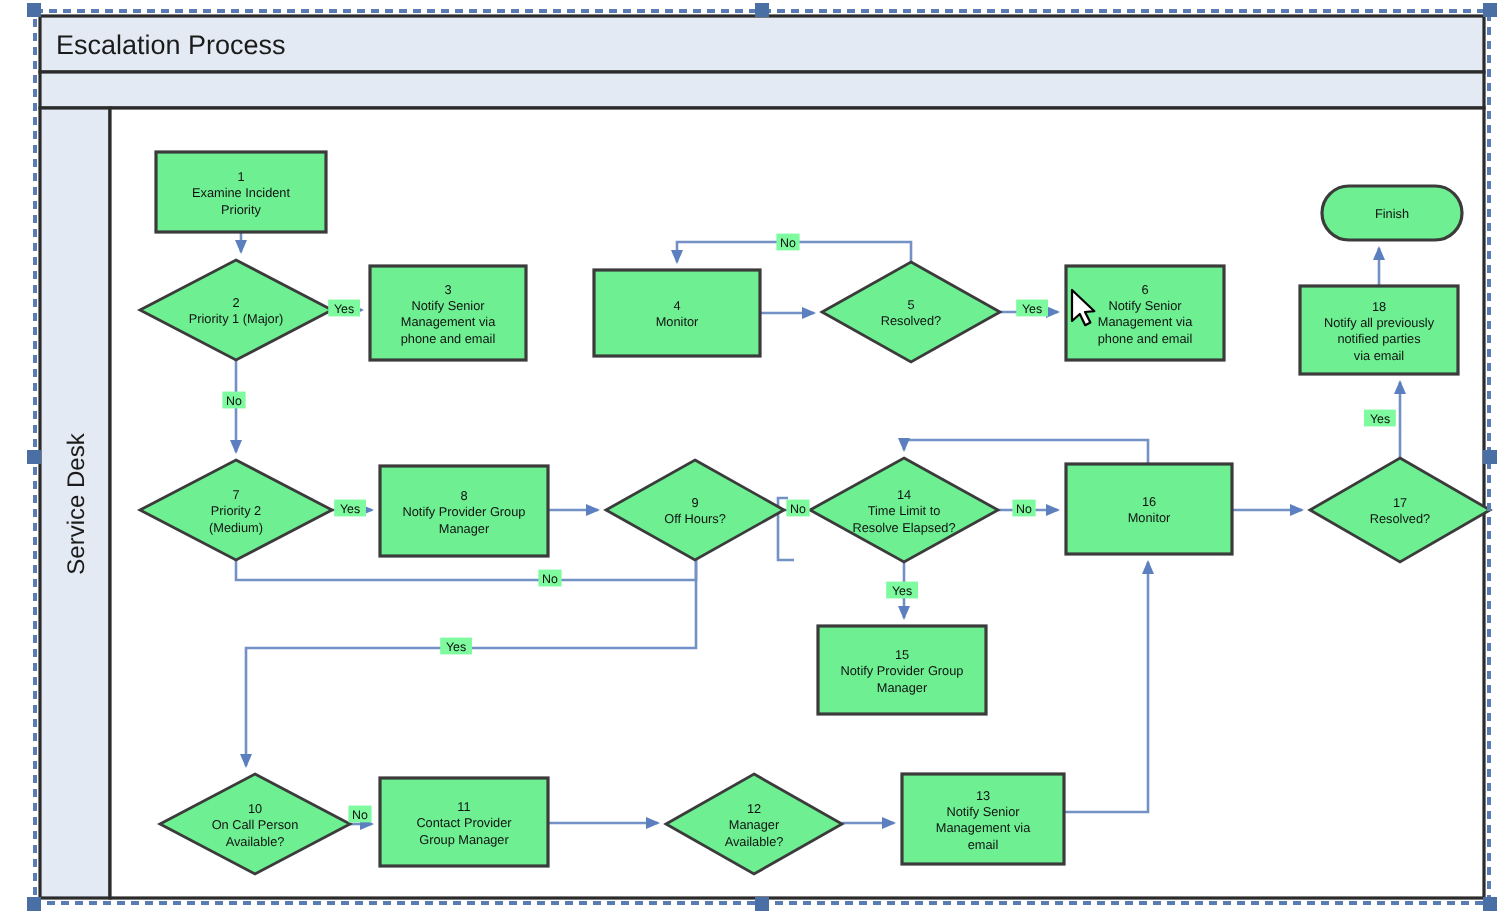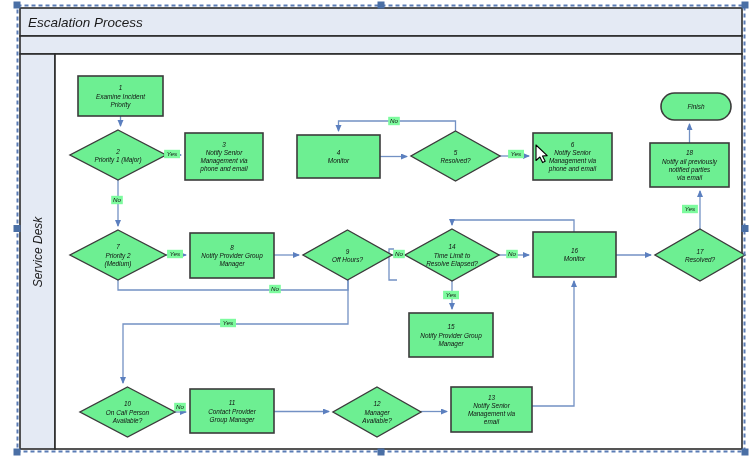--- a/index.html
+++ b/index.html
@@ -1,17 +1,17 @@
 <!DOCTYPE html>
 <html><head>
 <meta charset="utf-8">
 <style>
   html,body{margin:0;padding:0;background:#ffffff;}
   body{width:755px;height:461px;overflow:hidden;font-family:"Liberation Sans",sans-serif;}
-  #stage{position:relative;width:755px;height:461px;font-style:italic;}
+  #stage{position:relative;width:755px;height:461px;}
   svg{display:block;}
   .nodetext{font-family:"Liberation Sans",sans-serif;font-size:6.4px;fill:#111111;text-anchor:middle;}
   .lanelabel{font-family:"Liberation Sans",sans-serif;font-size:12px;fill:#1b1b1b;}
   .pagetitle{font-family:"Liberation Sans",sans-serif;font-size:13.5px;fill:#1b1b1b;}
   .edgelabel{font-family:"Liberation Sans",sans-serif;font-size:6.2px;fill:#101010;text-anchor:middle;}
 </style>
 </head>
 <body>
 
 <div id="stage">

